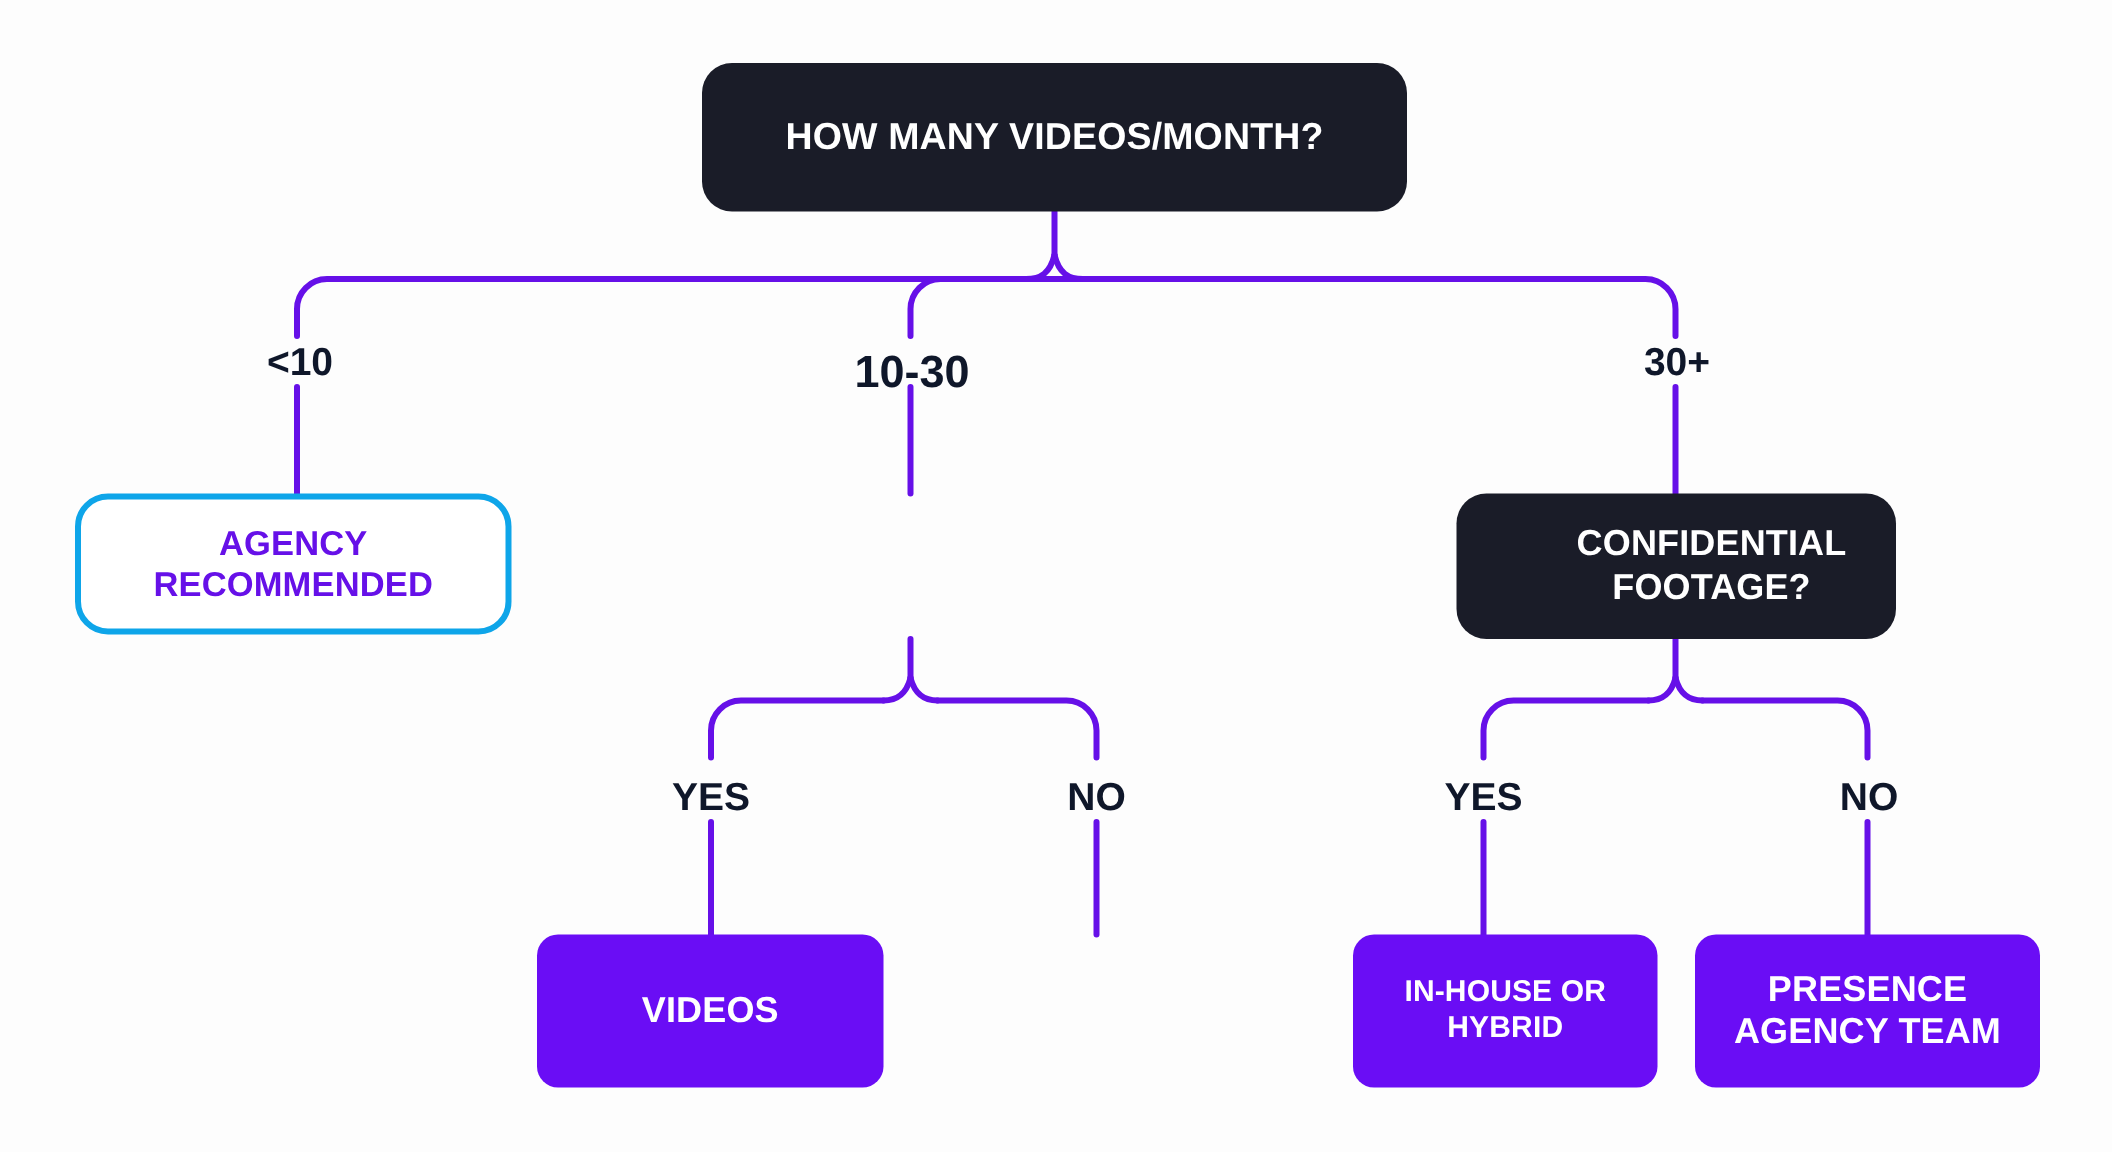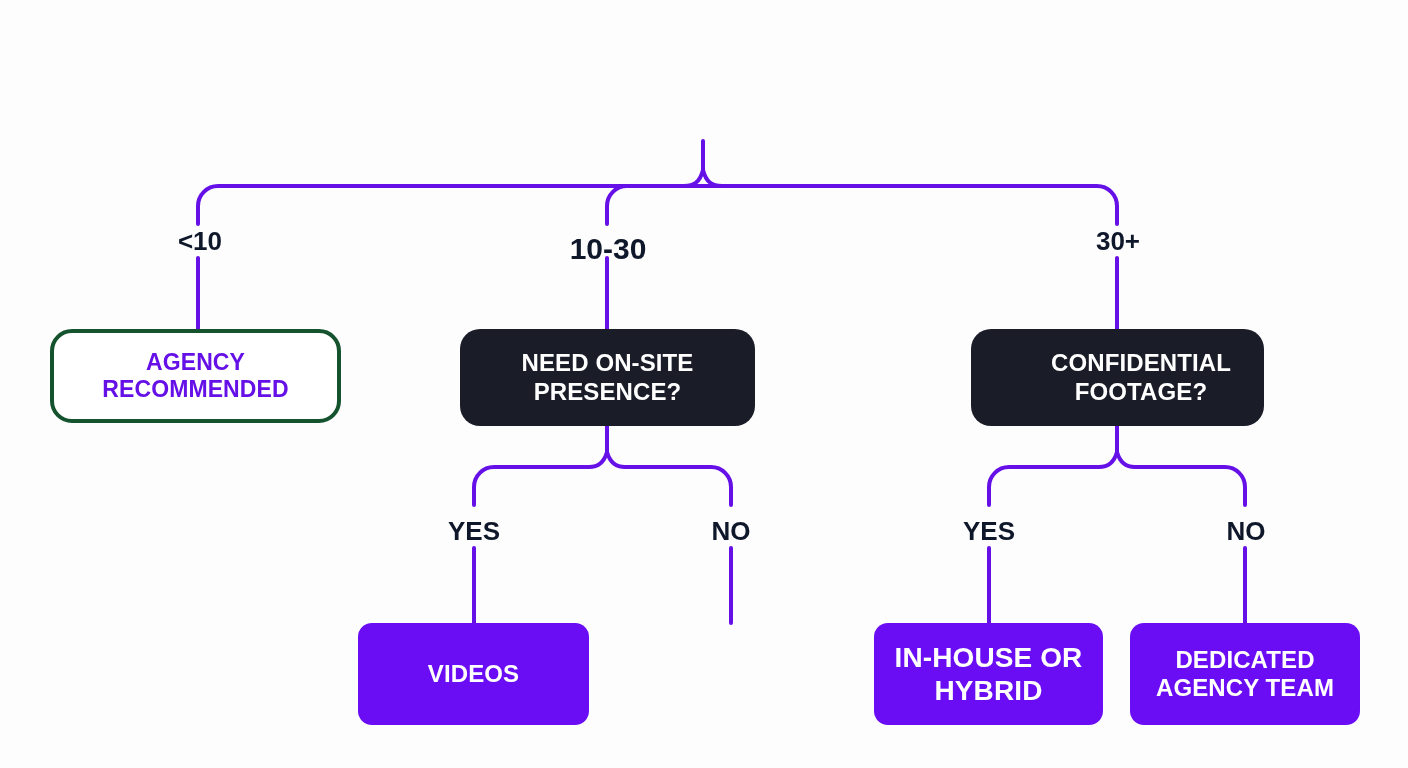--- a/index.html
+++ b/index.html
@@ -36,21 +36,21 @@
     z-index: 2;
   }
   .node-dark {
     background: #1a1c28;
     color: #ffffff;
     border-radius: 20px;
   }
   .node-outline {
     background: #ffffff;
     color: #6610e8;
-    border: 4px solid #14532d;
+    border: 4px solid #0ea5e9;
     border-radius: 22px;
   }
   .node-solid {
     background: #6a0df5;
     color: #ffffff;
     border-radius: 14px;
   }
   .edge-label {
     position: absolute;
     display: flex;
@@ -60,21 +60,21 @@
     font-weight: bold;
     white-space: nowrap;
     z-index: 2;
   }
   .n-root   { left: 468px; top: 42px;  width: 470px; height: 99px;  font-size: 25px; }
   .n-d1     { left: 460px; top: 329px; width: 295px; height: 97px;  font-size: 24px; }
   .n-d2     { left: 971px; top: 329px; width: 293px; height: 97px;  font-size: 24px; padding-left: 47px; }
   .n-rec    { left: 50px;  top: 329px; width: 291px; height: 94px;  font-size: 23px; }
   .n-l1     { left: 358px; top: 623px; width: 231px; height: 102px; font-size: 24px; }
   .n-l2     { left: 615px; top: 623px; width: 232px; height: 102px; font-size: 24px; }
-  .n-l3     { left: 874px; top: 623px; width: 229px; height: 102px; font-size: 28px; }
+  .n-l3     { left: 902px; top: 623px; width: 203px; height: 102px; font-size: 20px; }
   .n-l4     { left: 1130px;top: 623px; width: 230px; height: 102px; font-size: 24px; }
 
   .lbl-a { left: 150px;  top: 222px; width: 100px; height: 38px; font-size: 26px; }
   .lbl-b { left: 558px;  top: 230px; width: 100px; height: 38px; font-size: 30px; }
   .lbl-c { left: 1068px; top: 222px; width: 100px; height: 38px; font-size: 26px; }
   .lbl-d { left: 424px;  top: 512px; width: 100px; height: 38px; font-size: 26px; }
   .lbl-e { left: 681px;  top: 512px; width: 100px; height: 38px; font-size: 26px; }
   .lbl-f { left: 939px;  top: 512px; width: 100px; height: 38px; font-size: 26px; }
   .lbl-g { left: 1196px; top: 512px; width: 100px; height: 38px; font-size: 26px; }
 </style>
@@ -112,33 +112,33 @@
       <path d="M1117,426 L1117,452"></path>
       <path d="M1117,452 C1114,463 1108,467 1099,467"></path>
       <path d="M1117,452 C1120,463 1126,467 1135,467"></path>
       <path d="M1099,467 L1009,467 A20,20 0 0 0 989,487 L989,505"></path>
       <path d="M1135,467 L1225,467 A20,20 0 0 1 1245,487 L1245,505"></path>
       <path d="M989,548 L989,623"></path>
       <path d="M1245,548 L1245,623"></path>
     </g>
   </svg>
 
+  <div class="node node-dark n-root">HOW MANY VIDEOS/MONTH?</div>
 
   <div class="node node-outline n-rec">AGENCY RECOMMENDED</div>
 
-  <div class="node node-dark n-d1">NEED ON-SITE PRESENCE?</div>
 
   <div class="node node-dark n-d2">CONFIDENTIAL FOOTAGE?</div>
 
   <div class="node node-solid n-l1">VIDEOS</div>
 
 
   <div class="node node-solid n-l3">IN-HOUSE OR HYBRID</div>
 
-  <div class="node node-solid n-l4">DEDICATED AGENCY TEAM</div>
+  <div class="node node-solid n-l4">PRESENCE AGENCY TEAM</div>
 
   <div class="edge-label lbl-a">&lt;10</div>
   <div class="edge-label lbl-b">10-30</div>
   <div class="edge-label lbl-c">30+</div>
   <div class="edge-label lbl-d">YES</div>
   <div class="edge-label lbl-e">NO</div>
   <div class="edge-label lbl-f">YES</div>
   <div class="edge-label lbl-g">NO</div>
 
 </div>

